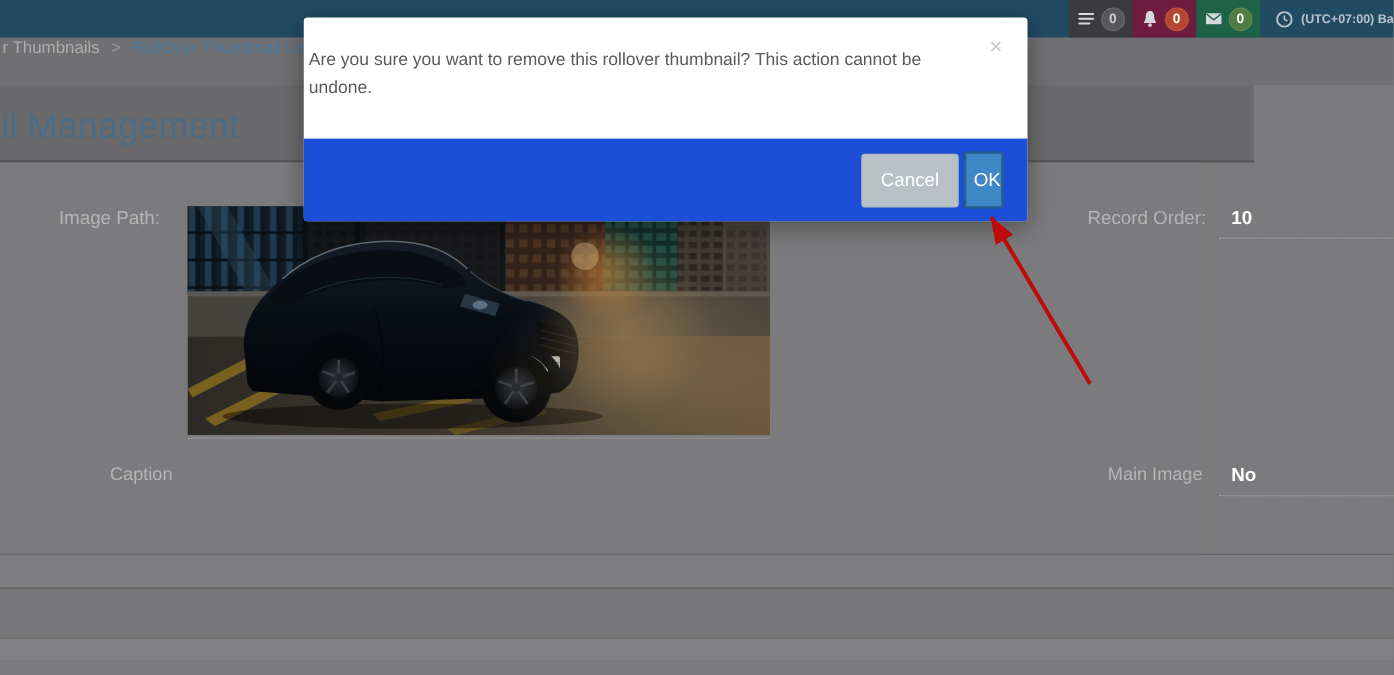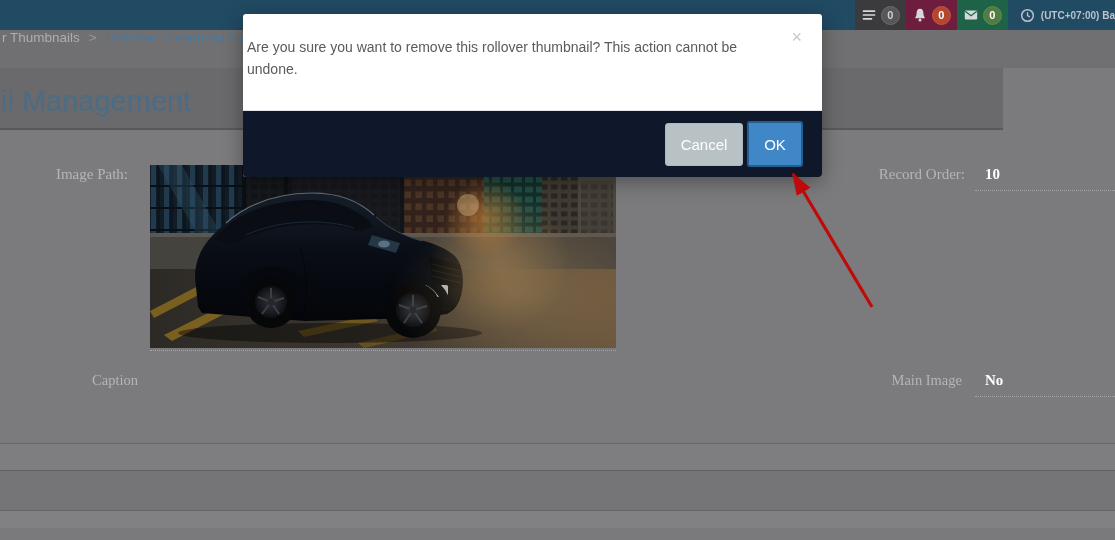--- a/index.html
+++ b/index.html
@@ -30,21 +30,21 @@
   .crumb-current{color:#4779a0;cursor:pointer;text-decoration:none;}
 
   
   .title-band{position:absolute;top:68px;left:0;width:1003px;height:60px;background:#6a6a6c;
     border-bottom:2px solid #59595b;}
   .title-band h1{margin:0;padding:17px 0 0 1px;font-size:29px;font-weight:300;color:#4b6c84;letter-spacing:0;}
   .subtitle{position:absolute;left:172px;top:96px;font-size:13.5px;color:#3e6078;}
   .subtitle .marker{font-size:14px;margin-right:4px;}
 
   
-  .content{position:absolute;top:130px;left:0;width:961px;height:313px;background:#7b7b7d;font-family:Liberation Serif, serif;}
+  .content{position:absolute;top:130px;left:0;width:961px;height:313px;background:#7b7b7d;}
   .flabel{position:absolute;color:#b5b5b7;font-size:15px;}
   .lbl-imagepath{left:0;top:36px;width:128px;text-align:right;}
   .lbl-recorder{left:790px;top:36px;width:175px;text-align:right;}
   .lbl-caption{left:0;top:242px;width:138px;text-align:right;font-size:14.5px;}
   .lbl-mainimg{left:790px;top:242px;width:172px;text-align:right;font-size:14.5px;}
   .image-field{position:absolute;left:150px;top:35px;width:466px;height:183px;
     border-bottom:1px dotted #a6a6a8;padding-bottom:2px;}
   .image-field svg{display:block;}
   .editable-field{position:absolute;border-bottom:1px dotted #a6a6a8;box-sizing:border-box;cursor:pointer;}
   .fld-recorder{left:975px;top:33px;width:140px;height:28px;}
@@ -59,26 +59,26 @@
   .band2{top:470px;height:40px;background:#757577;border-top:1px solid #606062;}
   .band3{top:510px;height:18px;background:#818183;border-top:1px solid #656567;}
   .band4{top:528px;height:12px;background:#7a7a7c;}
 
   
   .modal{position:absolute;left:243px;top:14px;width:579px;height:163px;background:#fff;
     border-radius:3px;box-shadow:0 5px 20px rgba(0,0,0,.35);z-index:10;}
   .modal-close{position:absolute;top:12px;right:18px;background:none;border:none;color:#c8c8ca;
     font-size:18px;line-height:1;cursor:pointer;padding:2px;font-family:inherit;}
   .modal-msg{margin:0;padding:22px 44px 0 4px;font-size:14px;line-height:1.6;color:#5a5a5a;max-width:525px;}
-  .modal-footer{position:absolute;left:0;bottom:0;width:100%;height:67px;background:#0f172a;
+  .modal-footer{position:absolute;left:0;bottom:0;width:100%;height:67px;background:#1d4ed8;
     border-top:1px solid #dfe5ea;box-sizing:border-box;display:flex;align-items:center;
     justify-content:flex-end;gap:4px;padding-right:19px;border-radius:0 0 3px 3px;}
   .btn{font-family:inherit;font-size:15px;color:#fff;border-radius:3px;cursor:pointer;}
   .btn-cancel{width:78px;height:43px;background:#b7c1c6;border:1px solid #aeb9be;}
-  .btn-ok{width:56px;height:46px;background:#3f87c6;border:2px solid #235e91;}
+  .btn-ok{width:32px;height:46px;background:#3f87c6;border:2px solid #235e91;}
 
   
   .arrow-svg{position:absolute;left:750px;top:150px;z-index:20;pointer-events:none;}
 </style>
 </head>
 <body>
 
 <div class="screen">
 
   <header class="topbar">

